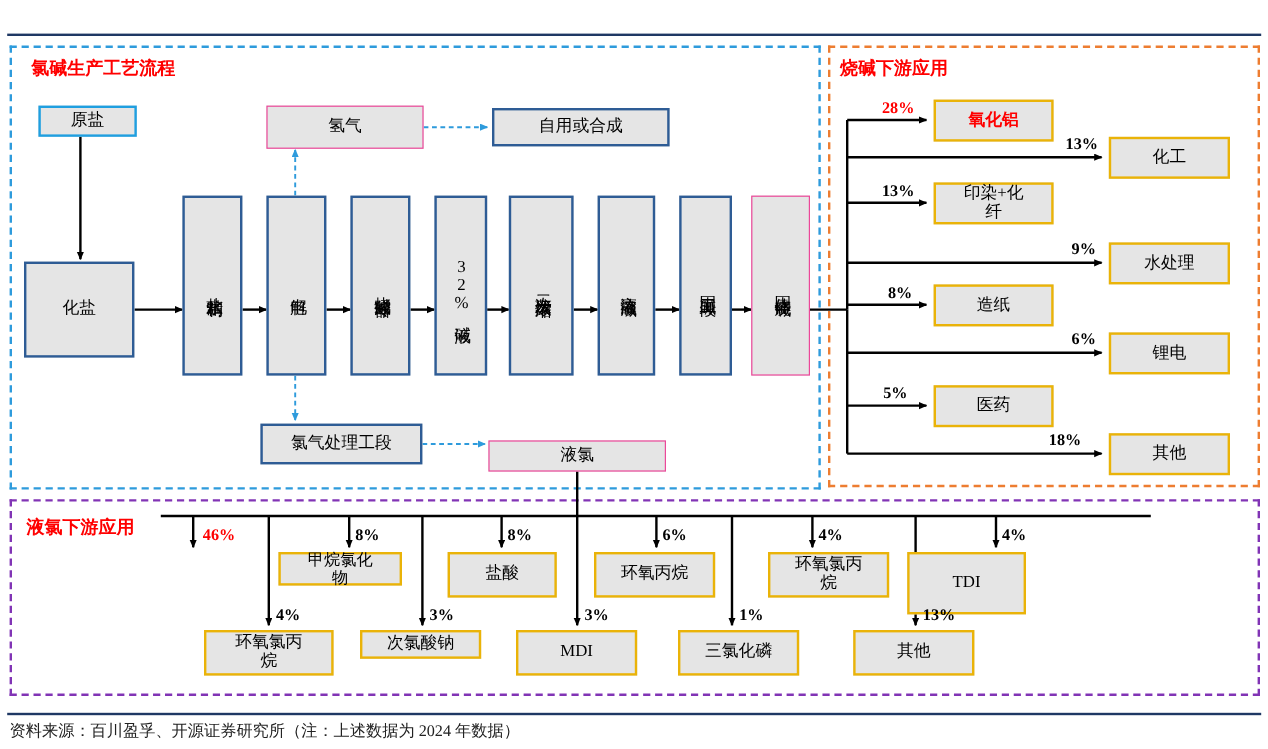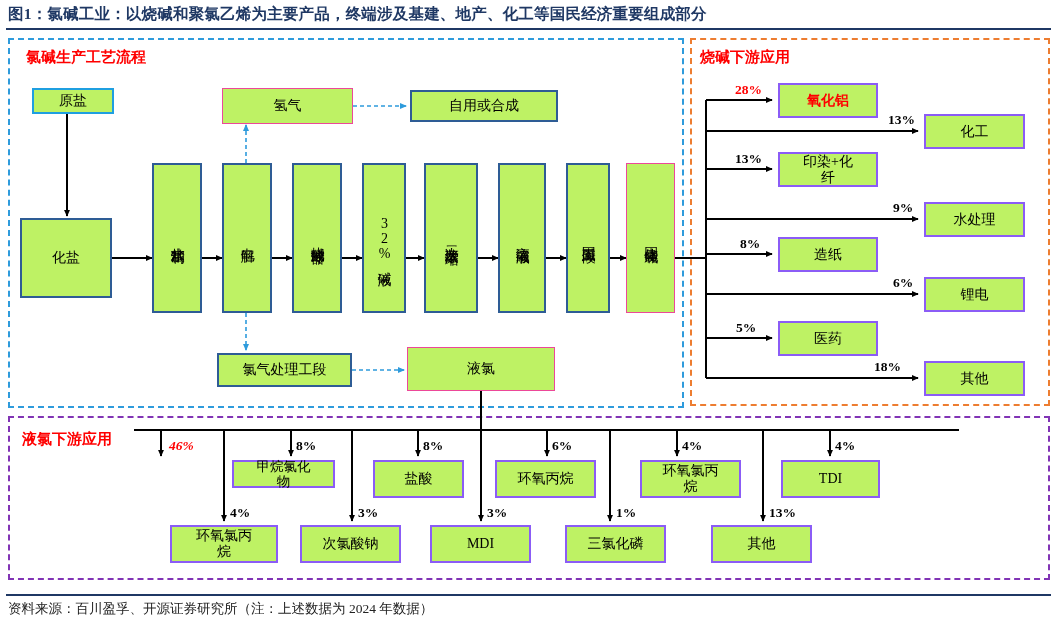--- a/index.html
+++ b/index.html
@@ -65,30 +65,30 @@
   }
 
   
   .box {
     position: absolute;
     box-sizing: border-box;
     display: flex;
     align-items: center;
     justify-content: center;
     text-align: center;
-    background: #bef264;
+    background: #e5e5e5;
     font-size: 14px;
     color: #000;
     line-height: 1.12;
     padding: 1px 20px;
   }
   .bd-navy   { border: 2px solid #2e5c95; }
   .bd-blue   { border: 2px solid #1f9fe0; }
   .bd-red    { border: 1px solid #ec4899; }
-  .bd-black  { border: 2px solid #8b5cf6; }
+  .bd-black  { border: 2px solid #eab308; }
 
   .txt-red { color: #ff0000; font-weight: bold; }
   .vert {
     writing-mode: vertical-rl;
     text-orientation: upright;
     letter-spacing: 1px;
     line-height: 1.05;
   }
   .vert2 {
     writing-mode: vertical-rl;
@@ -114,21 +114,20 @@
     position: absolute; left: 0; top: 0;
     width: 1057px; height: 624px;
     pointer-events: none;
   }
 </style>
 </head>
 <body>
 
 <div id="root">
 
-  <div class="title">图1：氯碱工业：以烧碱和聚氯乙烯为主要产品，终端涉及基建、地产、化工等国民经济重要组成部分</div>
   <div class="title-rule"></div>
 
   <div class="panel panel-blue" style="left:8px; top:38px; width:676px; height:370px;"></div>
   <div class="panel panel-orange" style="left:690px; top:38px; width:360px; height:368px;"></div>
   <div class="panel panel-purple" style="left:8px; top:416px; width:1042px; height:164px;"></div>
 
   <div class="panel-label" style="left:26px; top:48px;">氯碱生产工艺流程</div>
   <div class="panel-label" style="left:700px; top:48px;">烧碱下游应用</div>
   <div class="panel-label" style="left:22px; top:430px;">液氯下游应用</div>
 
@@ -229,21 +228,21 @@
   <div class="box bd-navy vert" style="left:566px; top:163px; width:40px; height:150px;">固碱工段</div>
 
   <div class="box bd-red vert" style="left:626px; top:163px; width:49px; height:150px;">固体烧碱</div>
 
   <div class="box bd-red" style="left:222px; top:88px; width:131px; height:36px;">氢气</div>
 
   <div class="box bd-navy" style="left:410px; top:90px; width:148px; height:32px;">自用或合成</div>
 
   <div class="box bd-navy" style="left:217px; top:353px; width:135px; height:34px;">氯气处理工段</div>
 
-  <div class="box bd-red" style="left:407px; top:347px; width:148px; height:44px;">液氯</div>
+  <div class="box bd-red" style="left:407px; top:367px; width:148px; height:26px;">液氯</div>
 
   <div class="box bd-black txt-red" style="left:778px; top:83px; width:100px; height:35px; font-weight:bold;">氧化铝</div>
   <div class="box bd-black" style="left:924px; top:114px; width:101px; height:35px;">化工</div>
   <div class="box bd-black" style="left:778px; top:152px; width:100px; height:35px;">印染+化纤</div>
   <div class="box bd-black" style="left:924px; top:202px; width:101px; height:35px;text-align:center;">水处理</div>
   <div class="box bd-black" style="left:778px; top:237px; width:100px; height:35px;">造纸</div>
   <div class="box bd-black" style="left:924px; top:277px; width:101px; height:35px;">锂电</div>
   <div class="box bd-black" style="left:778px; top:321px; width:100px; height:35px;">医药</div>
   <div class="box bd-black" style="left:924px; top:361px; width:101px; height:35px;">其他</div>
 
@@ -253,31 +252,31 @@
   <div class="pct" style="left:893px; top:200px;">9%</div>
   <div class="pct" style="left:740px; top:236px;">8%</div>
   <div class="pct" style="left:893px; top:275px;">6%</div>
   <div class="pct" style="left:736px; top:320px;">5%</div>
   <div class="pct" style="left:874px; top:359px;">18%</div>
 
   <div class="box bd-black" style="left:232px; top:460px; width:103px; height:28px; font-size:13.5px;">甲烷氯化物</div>
   <div class="box bd-black" style="left:373px; top:460px; width:91px; height:38px;">盐酸</div>
   <div class="box bd-black" style="left:495px; top:460px; width:101px; height:38px;">环氧丙烷</div>
   <div class="box bd-black" style="left:640px; top:460px; width:101px; height:38px;">环氧氯丙烷</div>
-  <div class="box bd-black" style="left:781px; top:460px; width:99px; height:38px;">TDI</div>
-
-  <div class="pct pct-red" style="left:169px; top:438px;font-style:italic;">46%</div>
+  <div class="box bd-black" style="left:756px; top:460px; width:99px; height:52px;">TDI</div>
+
+  <div class="pct pct-red" style="left:169px; top:438px;">46%</div>
   <div class="pct" style="left:296px; top:438px;">8%</div>
   <div class="pct" style="left:423px; top:438px;">8%</div>
   <div class="pct" style="left:552px; top:438px;">6%</div>
   <div class="pct" style="left:682px; top:438px;">4%</div>
   <div class="pct" style="left:835px; top:438px;">4%</div>
 
   <div class="box bd-black" style="left:170px; top:525px; width:108px; height:38px;">环氧氯丙烷</div>
-  <div class="box bd-black" style="left:300px; top:525px; width:101px; height:38px;">次氯酸钠</div>
+  <div class="box bd-black" style="left:300px; top:525px; width:101px; height:24px;">次氯酸钠</div>
   <div class="box bd-black" style="left:430px; top:525px; width:101px; height:38px;">MDI</div>
   <div class="box bd-black" style="left:565px; top:525px; width:101px; height:38px;">三氯化磷</div>
   <div class="box bd-black" style="left:711px; top:525px; width:101px; height:38px;">其他</div>
 
   <div class="pct" style="left:230px; top:505px;">4%</div>
   <div class="pct" style="left:358px; top:505px;">3%</div>
   <div class="pct" style="left:487px; top:505px;">3%</div>
   <div class="pct" style="left:616px; top:505px;">1%</div>
   <div class="pct" style="left:769px; top:505px;">13%</div>
 

